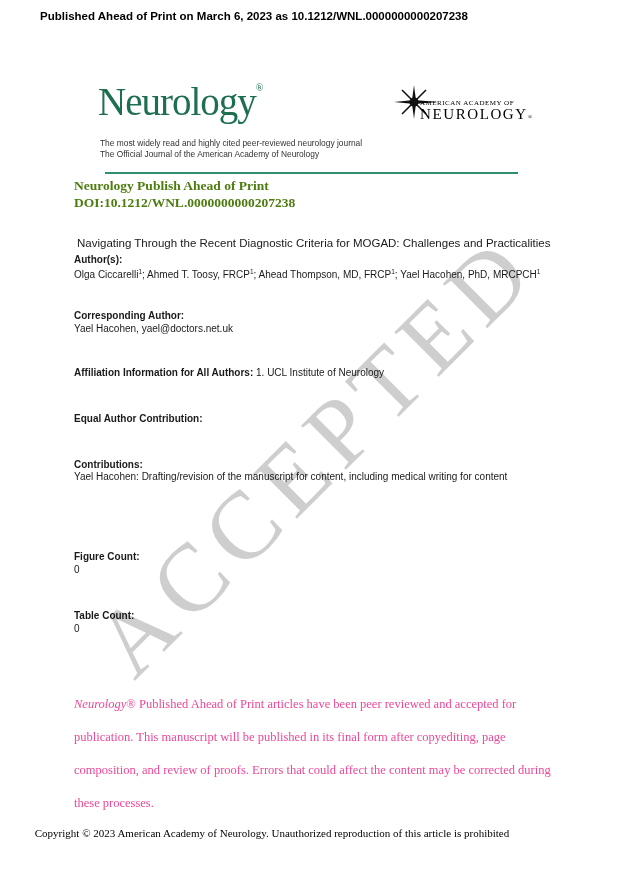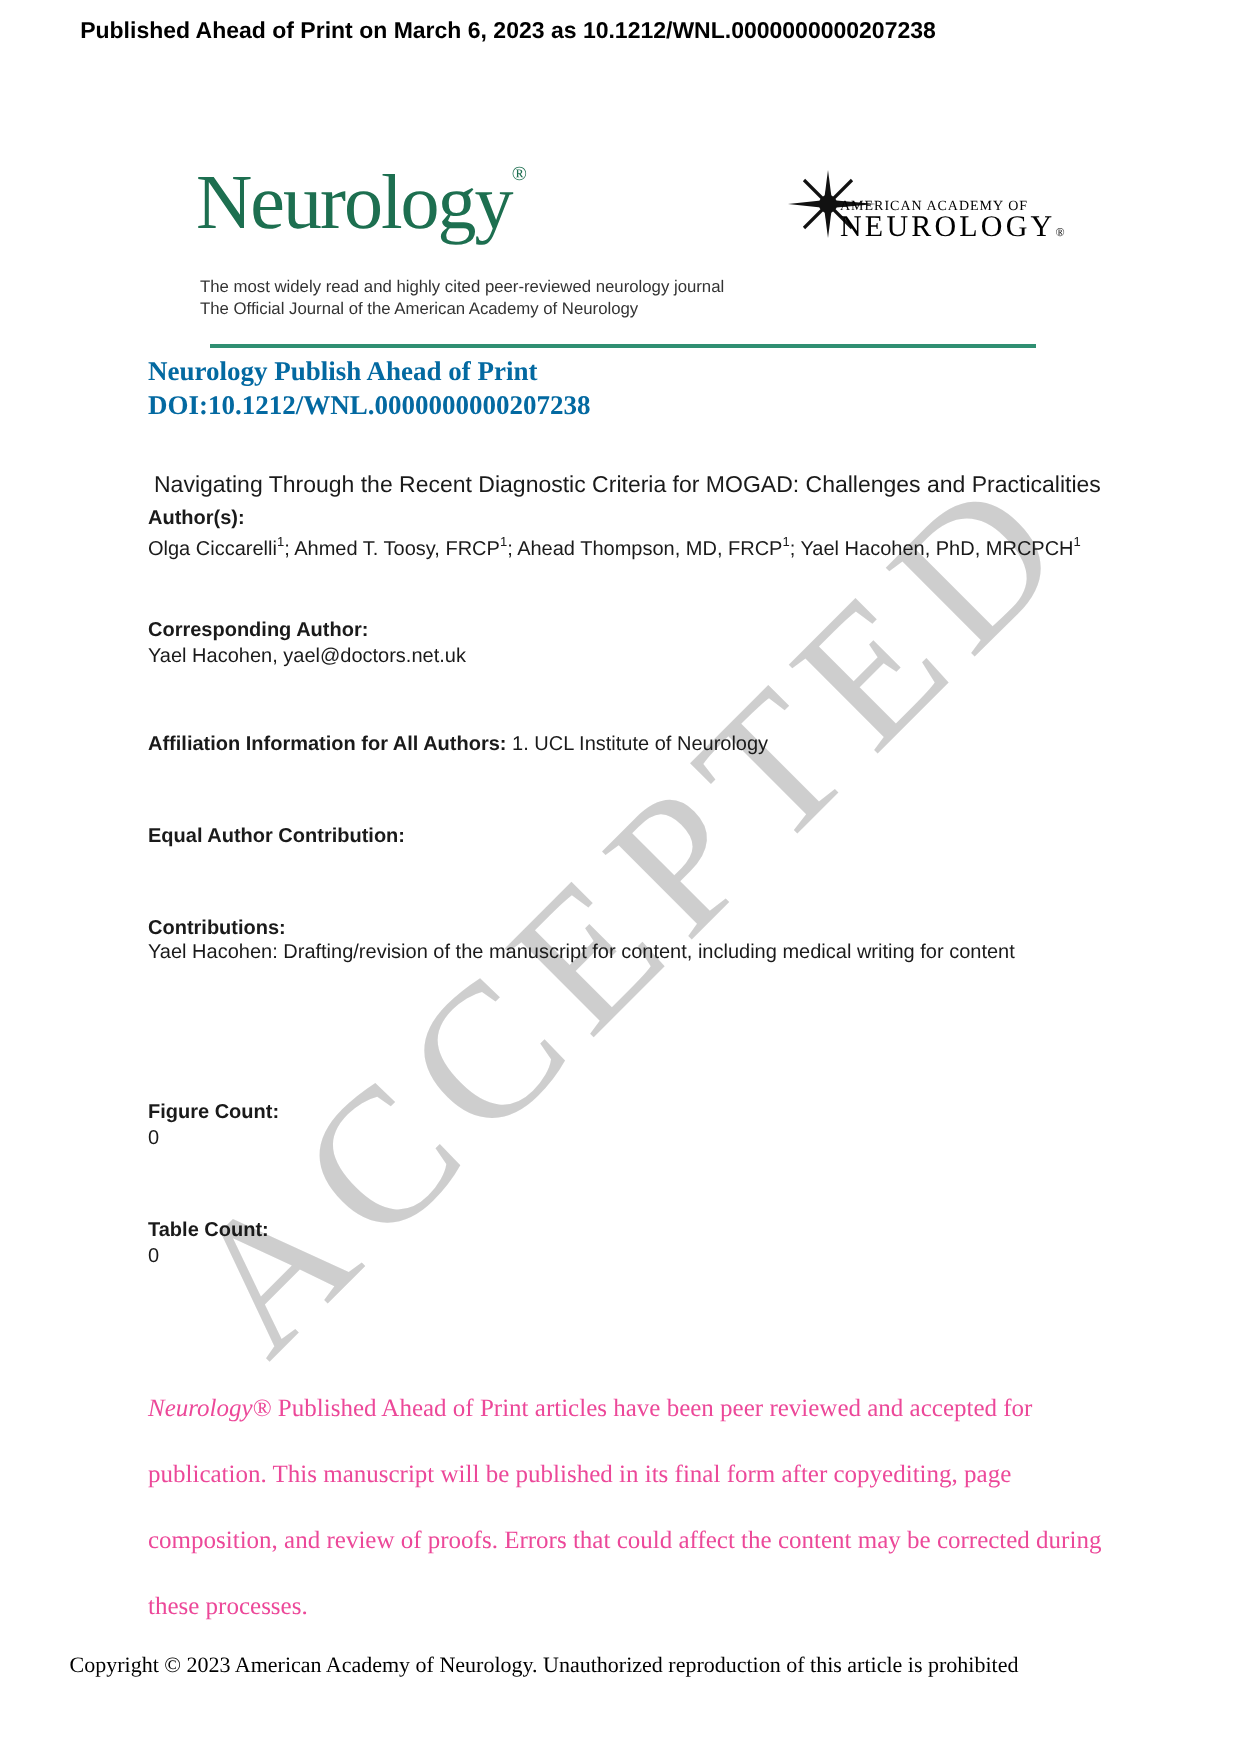--- a/index.html
+++ b/index.html
@@ -73,21 +73,21 @@
     position: absolute;
     left: 105px; top: 172px;
     width: 413px; height: 2px;
   }
   
   .pub-line1, .pub-line2 {
     position: absolute; left: 74px;
     font-family: "Liberation Serif", serif;
     font-weight: bold;
     font-size: 13.5px;
-    color: #0369a1;
+    color: #4d7c0f;
     white-space: nowrap;
   }
   .pub-line1 { top: 178px; }
   .pub-line2 { top: 195px; }
   
   .title {
     position: absolute; left: 77px; top: 237px;
     font-size: 11.5px; color: #1a1a1a; white-space: nowrap;
   }
   .meta { position: absolute; left: 74px; font-size: 10px; line-height: 12.4px; white-space: nowrap; }

